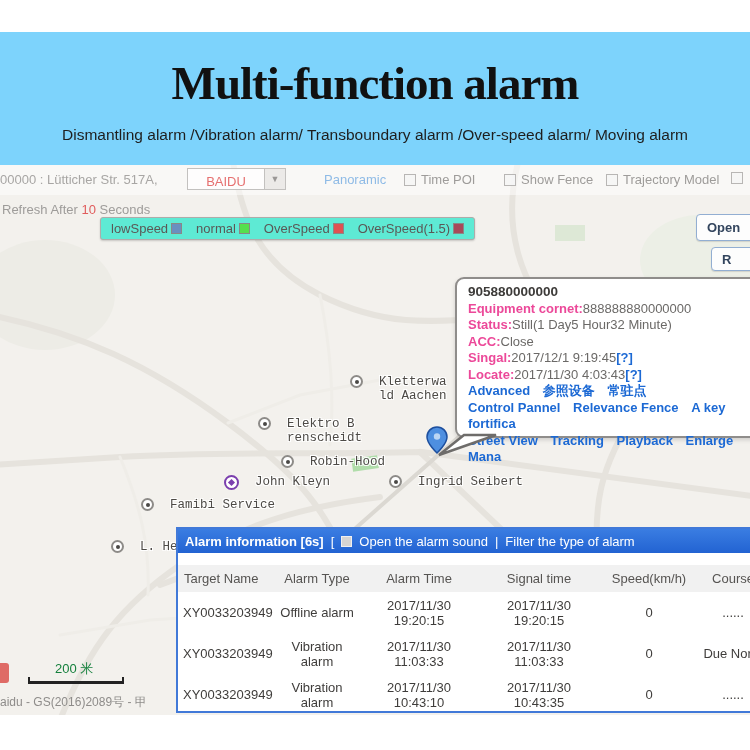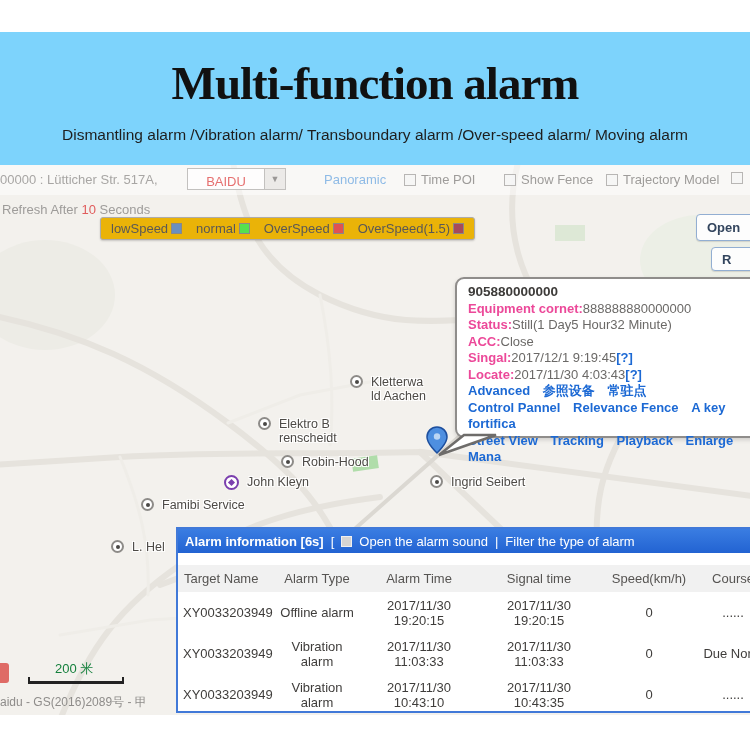--- a/index.html
+++ b/index.html
@@ -30,35 +30,35 @@
   .select .arrow-box { width:21px; height:100%; border-left:1px solid #c3c1bf;
             background:#eceae8; color:#9a9896; font-size:9px; display:flex; align-items:center; justify-content:center; }
   .panoramic { left:324px; top:7px; color:#8fbbe6; }
   .cb-item { top:7px; display:flex; align-items:center; gap:5px; color:#9e9c9a; }
   .cbx { display:inline-block; width:12px; height:12px; border:1px solid #b8b6b4;
          background:rgba(245,245,245,.9); }
   .refresh { left:2px; top:37px; color:#9e9c9a; }
   .refresh b { color:#e05c5c; font-weight:normal; }
 
   
-  .legend { left:100px; top:52px; height:23px; background:#eab308; border:1px solid #aeacaa;
+  .legend { left:100px; top:52px; height:23px; background:#5eead4; border:1px solid #aeacaa;
             border-radius:3px; box-shadow:0 1px 2px rgba(0,0,0,.18);
             display:flex; align-items:center; gap:14px; padding:0 10px; color:#5a5856; }
   .legend .item { display:flex; align-items:center; gap:3px; }
   .legend .swatch { width:11px; height:11px; border:1px solid #8a8886; display:inline-block; }
 
   
   .map-btn { background:#fdfdfd; border:1px solid #92aed2; border-radius:4px;
              color:#33455e; font-weight:bold; font-size:13px; display:flex; align-items:center;
              padding:0 10px; box-shadow:0 1px 1px rgba(0,0,0,.12); }
   .btn-open { left:696px; top:49px; width:70px; height:27px; }
   .btn-r   { left:711px; top:82px; width:52px; height:24px; }
 
   
-  .poi { display:flex; align-items:flex-start; gap:8px; }
+  .poi { display:flex; align-items:flex-start; gap:16px;font-family:Liberation Mono, monospace; }
   .poi-dot { width:13px; height:13px; border-radius:50%; background:#fff;
              border:2px solid #8d8b88; position:relative; flex:none; }
   .poi-dot::after { content:""; position:absolute; left:2.5px; top:2.5px; width:4px; height:4px;
              border-radius:50%; background:#4a4846; }
   .poi-label { color:#4d4a46; font-size:12.5px; line-height:14px; white-space:pre-line;
              text-shadow:1px 1px 0 #fff,-1px -1px 0 #fff,1px -1px 0 #fff,-1px 1px 0 #fff; }
   .transit-ic { width:15px; height:15px; border-radius:50%; background:#fff;
              border:2px solid #7b3fae; position:relative; flex:none; }
   .transit-ic::after { content:""; position:absolute; left:3px; top:3px; width:5px; height:5px;
              background:#7b3fae; transform:rotate(45deg); }
@@ -191,21 +191,21 @@
 renscheidt</span>
     </div>
     <div class="abs poi" style="left:281px; top:290px;">
       <span class="poi-dot"></span>
       <span class="poi-label">Robin-Hood</span>
     </div>
     <div class="abs poi" style="left:224px; top:304px;margin-top:6px;">
       <span class="transit-ic"></span>
       <span class="poi-label">John Kleyn</span>
     </div>
-    <div class="abs poi" style="left:394px; top:310px;padding-left:36px;">
+    <div class="abs poi" style="left:353px; top:310px;padding-left:36px;">
       <span class="poi-dot"></span>
       <span class="poi-label">Ingrid Seibert</span>
     </div>
     <div class="abs poi" style="left:141px; top:333px;">
       <span class="poi-dot"></span>
       <span class="poi-label">Famibi Service</span>
     </div>
     <div class="abs poi" style="left:111px; top:375px;">
       <span class="poi-dot"></span>
       <span class="poi-label">L. Hel</span>

